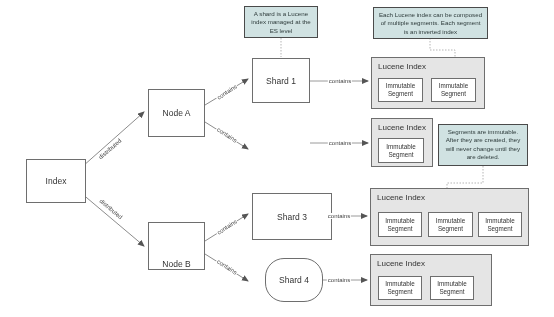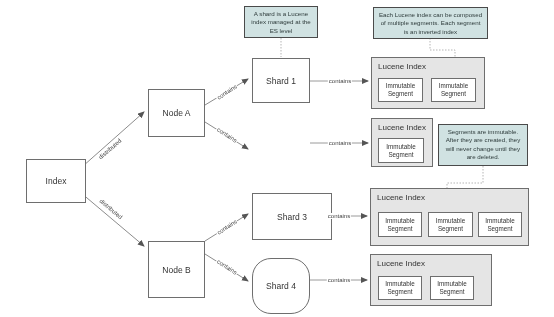--- a/index.html
+++ b/index.html
@@ -124,30 +124,30 @@
       <path d="M483,166 L483,183 L447,183 L447,210" stroke="#b5b5b5" stroke-width="1" fill="none" stroke-dasharray="1.5,1.5"></path>
     </g>
   </svg>
 
   <div class="box" style="left:14px;top:159px;width:60px;height:44px;margin-left:12px;">
     <span>Index</span>
   </div>
   <div class="box" style="left:148px;top:89px;width:57px;height:48px;">
     <span>Node A</span>
   </div>
-  <div class="box" style="left:148px;top:241px;width:57px;height:57px;">
+  <div class="box" style="left:148px;top:222px;width:57px;height:48px;align-items:flex-end;">
     <span>Node B</span>
   </div>
   <div class="box" style="left:252px;top:58px;width:58px;height:45px;">
     <span>Shard 1</span>
   </div>
   <div class="box" style="left:252px;top:193px;width:80px;height:47px;">
     <span>Shard 3</span>
   </div>
-  <div class="box" style="left:252px;top:258px;width:58px;height:56px;border-radius:19px;">
+  <div class="box" style="left:265px;top:258px;width:58px;height:44px;border-radius:19px;">
     <span>Shard 4</span>
   </div>
 
   <div class="lucene" style="left:371px;top:57px;width:114px;height:52px;">
     <span class="lucene-title">Lucene Index</span>
     <div class="seg" style="left:6px;top:20px;width:45px;height:24px;">
       <span>Immutable</span>
       <span>Segment</span>
     </div>
     <div class="seg" style="left:59px;top:20px;width:45px;height:24px;">

